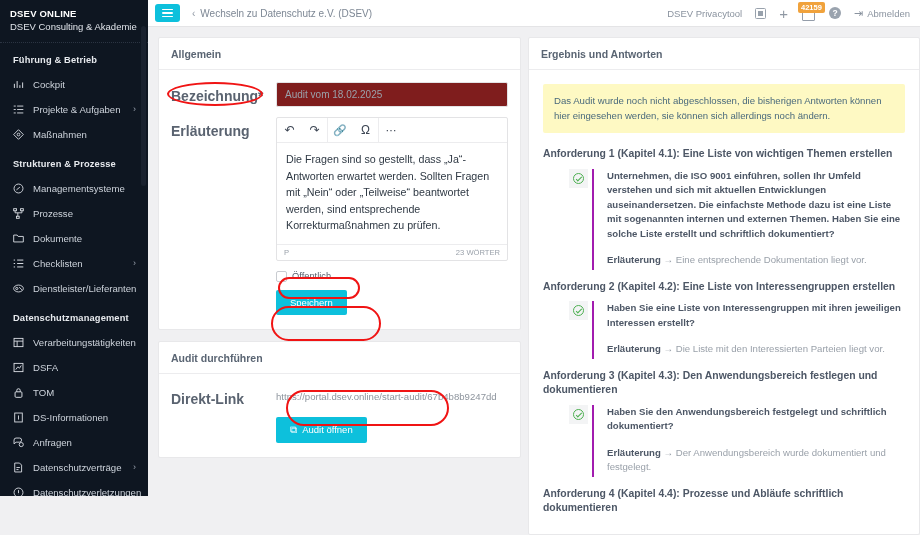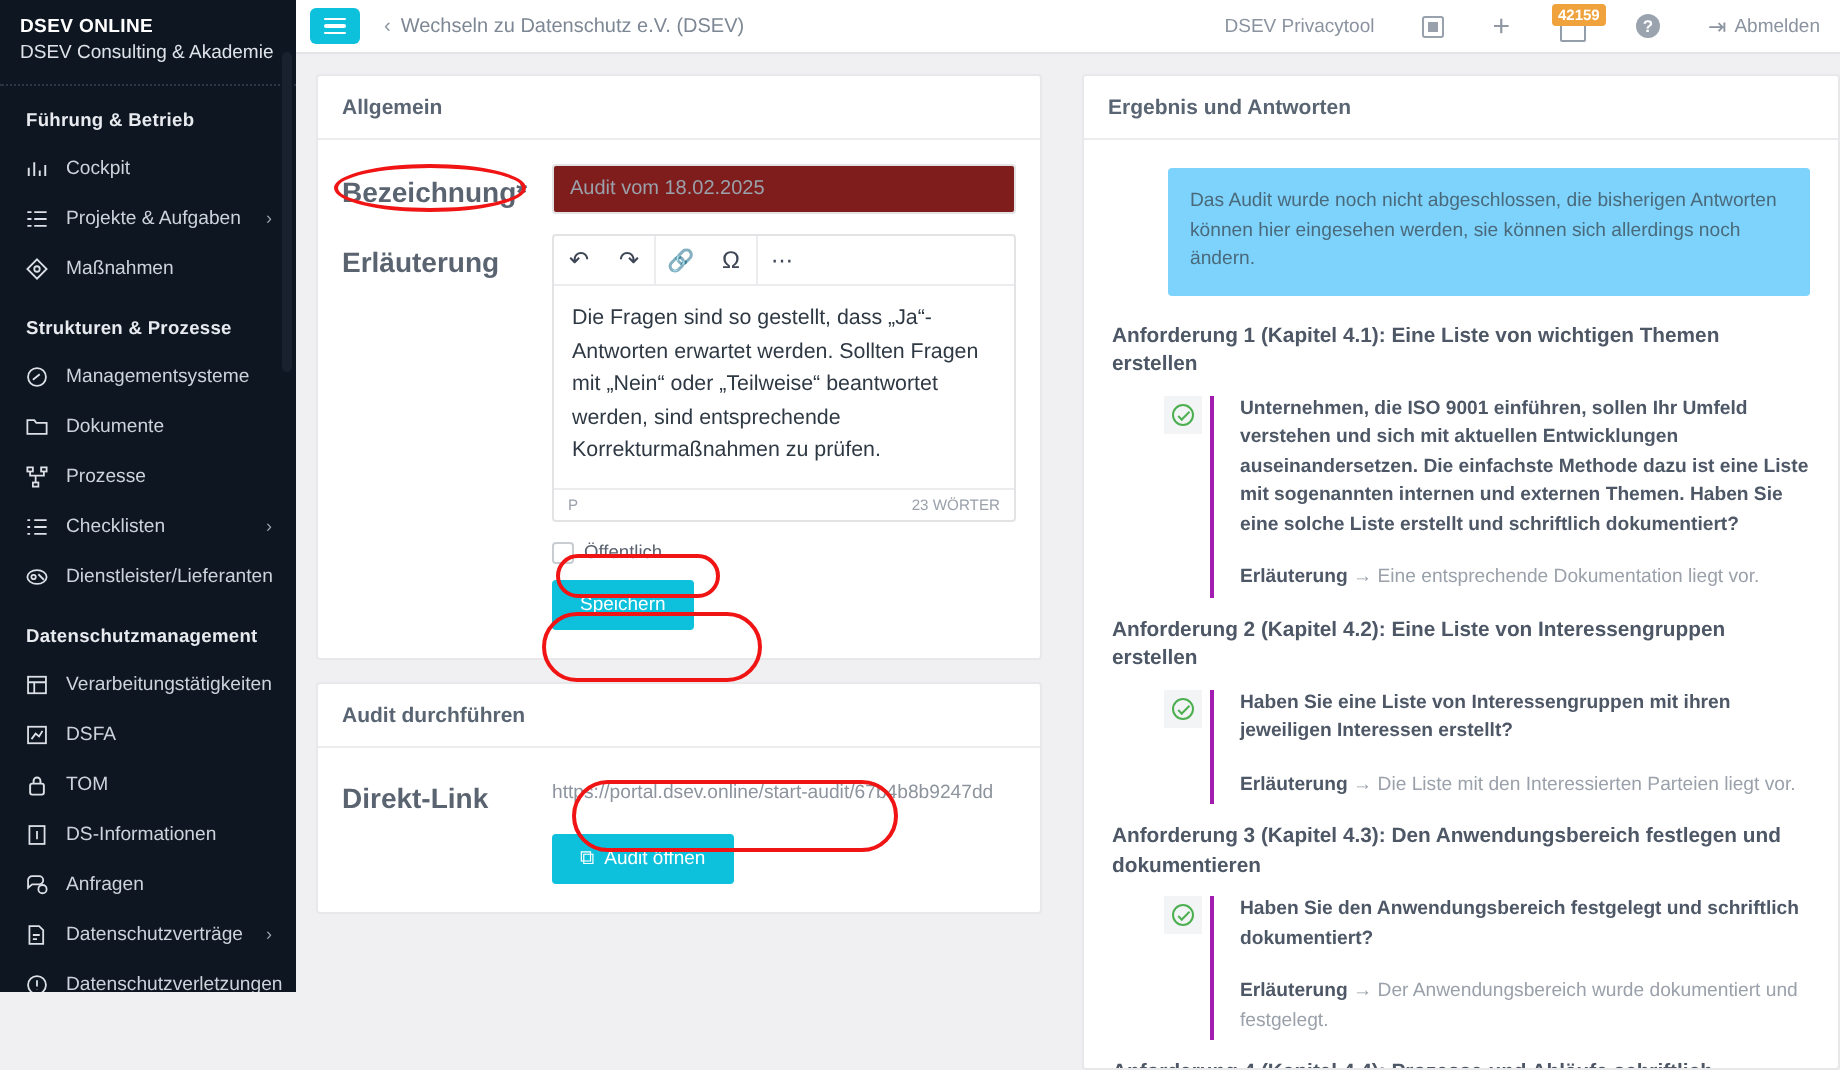--- a/index.html
+++ b/index.html
@@ -73,21 +73,21 @@
   .burger .bars { width: 11px; }
   .burger .bars i {
     display: block; height: 1.6px; background: #fff; margin: 2px 0; border-radius: 1px;
   }
   .switch-link {
     margin-left: 12px; font-size: 10px; color: #7d8794;
     display: flex; align-items: center; gap: 5px; cursor: pointer;
   }
   .switch-link .lt { font-size: 10px; color: #8d96a2; }
   .tb-right {
-    margin-left: auto; display: flex; align-items: center; gap: 24px;
+    margin-left: auto; display: flex; align-items: center; gap: 13px;
     font-size: 9.5px; color: #8a939f;
   }
   .tb-right .item { display: flex; align-items: center; cursor: pointer; gap: 4px; }
   .icon-box {
     width: 11px; height: 11px; border: 1.3px solid #98a1ac; border-radius: 1.5px;
     position: relative;
   }
   .icon-box:after {
     content: ""; position: absolute; left: 2px; top: 2px; width: 5px; height: 5px;
     background: #98a1ac;
@@ -109,21 +109,21 @@
   }
   .qmark {
     width: 12px; height: 12px; border-radius: 50%; background: #9aa3ae; color: #fff;
     font-size: 8.5px; font-weight: bold; display: flex; align-items: center;
     justify-content: center; line-height: 12px;
   }
   .logout-ic { font-size: 11px; color: #8a939f; }
 
   
   #content {
-    flex: 1 1 auto; display: flex; gap: 20px;
+    flex: 1 1 auto; display: flex; gap: 7px;
     padding: 10px 0 0 10px; overflow: hidden;
   }
   .col-left { width: 363px; flex: 0 0 363px; display: flex; flex-direction: column; gap: 11px; }
   .col-right { flex: 1 1 auto; }
 
   .card { background: #fff; border: 1px solid #e8e8ea; border-radius: 2px; }
   .card-head {
     padding: 10px 12px 9px 12px; border-bottom: 1px solid #ececee;
     font-size: 10.5px; font-weight: bold; color: #5a6573;
   }
@@ -174,24 +174,23 @@
   }
 
   .link-text { font-size: 9.6px; color: #8d949d; line-height: 14px; }
 
   
   .anno { position: absolute; border: 2.4px solid #f01414; border-radius: 50%; pointer-events: none; z-index: 20; }
   .anno-r { position: absolute; border: 2.4px solid #f01414; border-radius: 22px; pointer-events: none; z-index: 20; }
 
   
   .info-box {
-    background: #7dd3fc; color: #4a6a7c; border-radius: 2px;
+    background: #fef9c3; color: #4a6a7c; border-radius: 2px;
     padding: 10px 11px; font-size: 9.6px; line-height: 14.5px;
     margin-bottom: 14px;
-    margin-left: 28px;
   }
   .req-title {
     font-size: 10.4px; font-weight: bold; color: #4d5766; line-height: 14.5px;
     margin-bottom: 7px;
   }
   .answer-block { display: flex; margin: 0 0 10px 26px; }
   .ans-mark {
     width: 19px; height: 19px; flex: 0 0 19px; background: #f3f4f5;
     display: flex; align-items: center; justify-content: center; margin-right: 4px;
   }
@@ -255,35 +254,35 @@
           <svg width="11" height="11" viewBox="0 0 16 16" fill="none" stroke="currentColor" stroke-width="1.3">
             <circle cx="8" cy="8" r="6.5"></circle>
             <path d="M5 10l5-4"></path>
           </svg>
         </span>
         <span class="lbl">Managementsysteme</span>
       </div>
       <div class="nav-item">
         <span class="ic">
           <svg width="11" height="11" viewBox="0 0 16 16" fill="none" stroke="currentColor" stroke-width="1.3">
-            <path d="M1 13V3h5l1.5 2H15v8z"></path>
-          </svg>
-        </span>
-        <span class="lbl">Dokumente</span>
-      </div>
-      <div class="nav-item">
-        <span class="ic">
-          <svg width="11" height="11" viewBox="0 0 16 16" fill="none" stroke="currentColor" stroke-width="1.3">
             <rect x="1" y="1" width="4" height="3"></rect>
             <rect x="11" y="1" width="4" height="3"></rect>
             <rect x="5" y="12" width="4" height="3"></rect>
             <path d="M3 4v3h10V4M7 7v5"></path>
           </svg>
         </span>
         <span class="lbl">Prozesse</span>
+      </div>
+      <div class="nav-item">
+        <span class="ic">
+          <svg width="11" height="11" viewBox="0 0 16 16" fill="none" stroke="currentColor" stroke-width="1.3">
+            <path d="M1 13V3h5l1.5 2H15v8z"></path>
+          </svg>
+        </span>
+        <span class="lbl">Dokumente</span>
       </div>
       <div class="nav-item">
         <span class="ic">
           <svg width="11" height="11" viewBox="0 0 16 16" fill="none" stroke="currentColor" stroke-width="1.4">
             <path d="M1 3h2M1 8h2M1 13h2M6 3h9M6 8h9M6 13h9"></path>
           </svg>
         </span>
         <span class="lbl">Checklisten</span>
         <span class="chev">›</span>
       </div>

